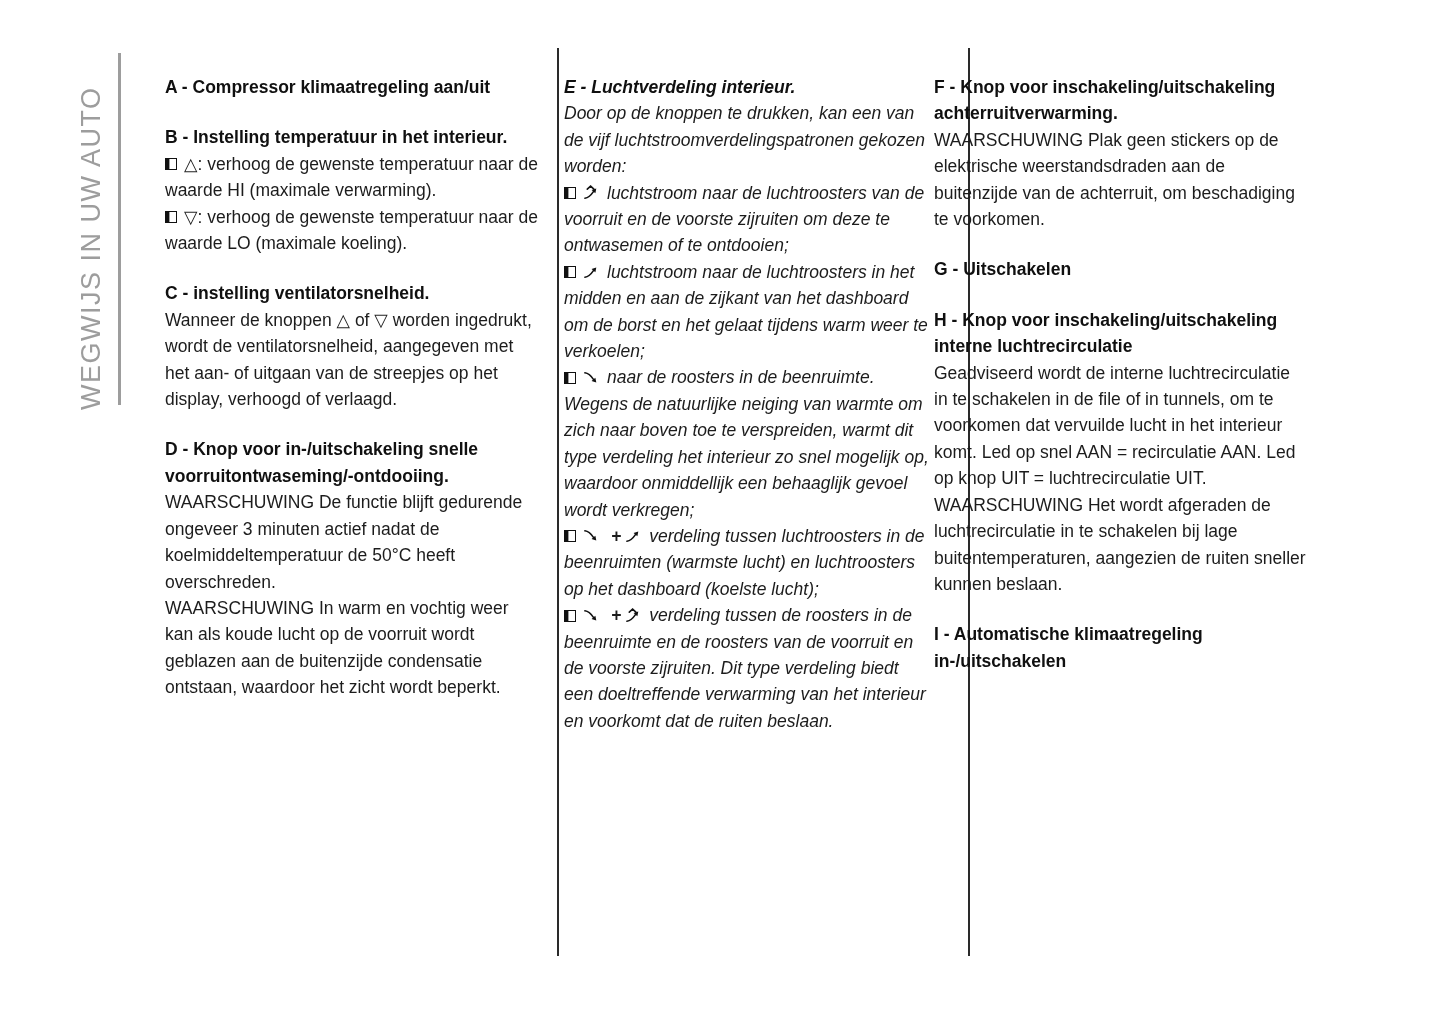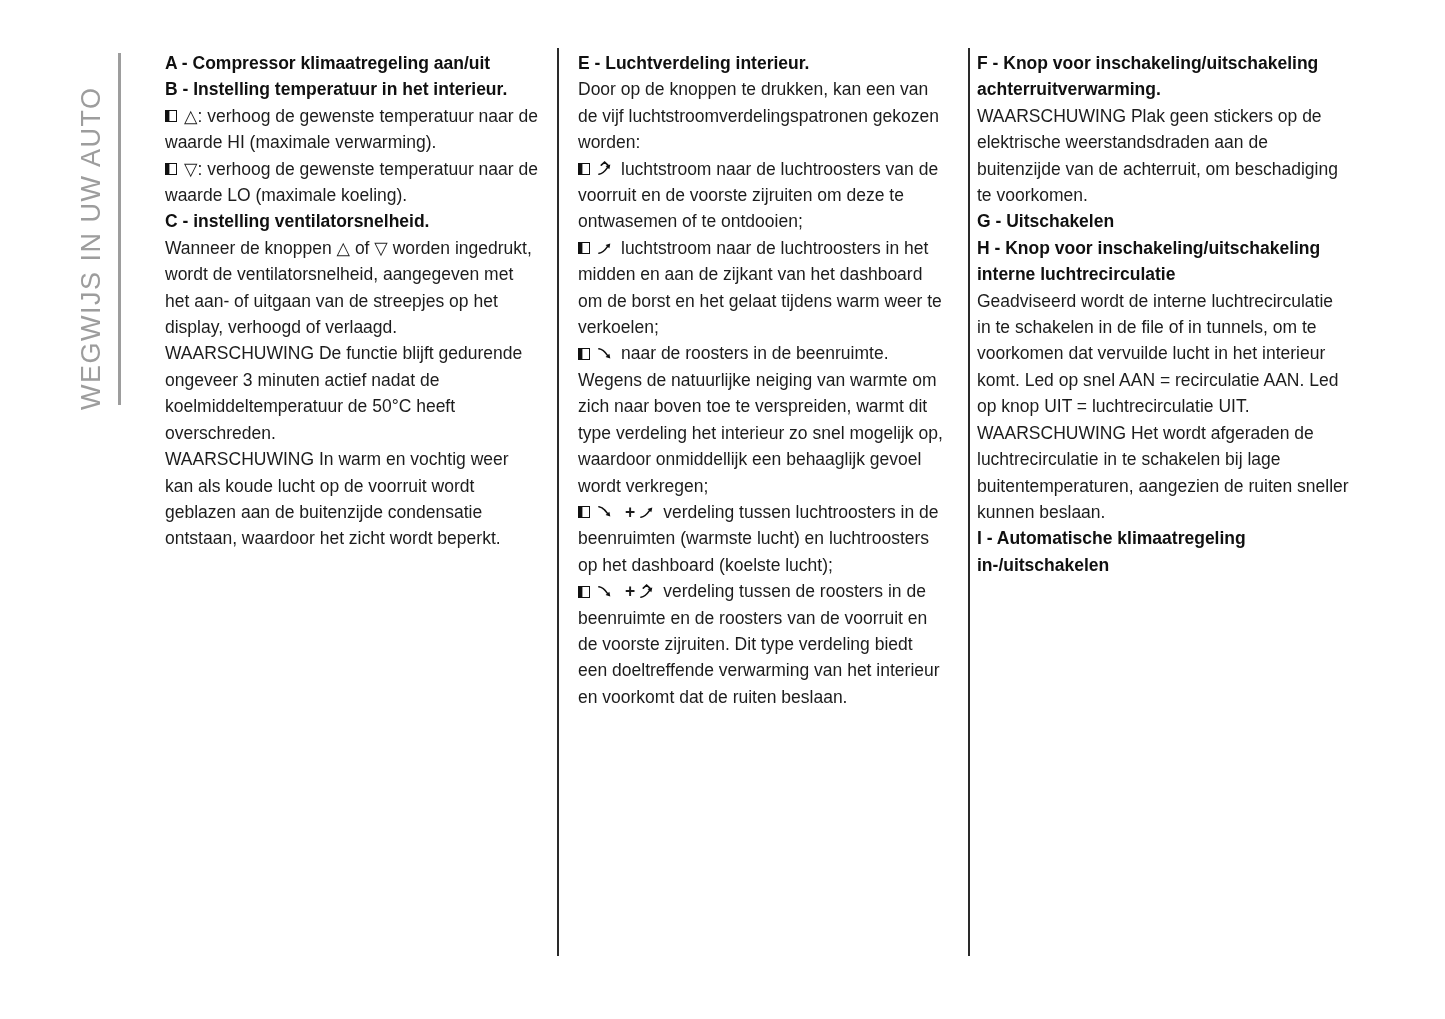--- a/index.html
+++ b/index.html
@@ -16,24 +16,24 @@
   .side-rule {
     position:absolute; left:118px; top:53px; width:2.5px; height:352px; background:#9d9d9d;
   }
   
   .vrule { position:absolute; top:48px; width:2px; height:908px; background:#2a2a2a; }
   .vrule1 { left:557px; }
   .vrule2 { left:968px; }
   
   .col { position:absolute; top:50px; font-size:17.5px; line-height:26.4px; }
   .col1 { left:165px; width:374px; }
-  .col2 { left:578px; width:368px; }
-  .col3 { left:977px; width:374px; }
+  .col2 { left:564px; width:368px;font-style:italic; }
+  .col3 { left:934px; width:374px; }
   .b { margin:0; }
-  .h { font-weight:bold; color:#101010; }
+  .h { font-weight:bold; color:#101010;margin-top:24px; }
   .mt { }
   
   .sq {
     display:inline-block; width:10px; height:10px;
     border:1.6px solid #111; box-shadow:inset 3.4px 0 0 #111;
     margin-right:7px; position:relative; top:0.5px;
   }
   
   .vent { display:inline-block; width:19px; height:16px; vertical-align:-2.5px; margin-right:5px; }
   .vent path { stroke:#111; stroke-width:1.7; fill:none; stroke-linecap:round; }
@@ -53,20 +53,21 @@
   <div class="side-label">WEGWIJS IN UW AUTO</div>
   <div class="side-rule"></div>
 
   <div class="col col1">
     <p class="b h">A - Compressor klimaatregeling aan/uit</p>
     <p class="b h mt">B - Instelling temperatuur in het interieur.</p>
     <p class="b"><span class="sq"></span><span>△: verhoog de gewenste temperatuur naar de waarde HI (maximale verwarming).</span></p>
     <p class="b"><span class="sq"></span><span>▽: verhoog de gewenste temperatuur naar de waarde LO (maximale koeling).</span></p>
     <p class="b h">C - instelling ventilatorsnelheid.</p>
     <p class="b">Wanneer de knoppen △ of ▽ worden ingedrukt, wordt de ventilatorsnelheid, aangegeven met het aan- of uitgaan van de streepjes op het display, verhoogd of verlaagd.</p>
+    <p class="b h">D - Knop voor in-/uitschakeling snelle voorruitontwaseming/-ontdooiing.</p>
     <p class="b">WAARSCHUWING De functie blijft gedurende ongeveer 3 minuten actief nadat de koelmiddeltemperatuur de 50°C heeft overschreden.</p>
     <p class="b mt">WAARSCHUWING In warm en vochtig weer kan als koude lucht op de voorruit wordt geblazen aan de buitenzijde condensatie ontstaan, waardoor het zicht wordt beperkt.</p>
   </div>
 
   <div class="vrule vrule1"></div>
 
   <div class="col col2">
     <p class="b h">E - Luchtverdeling interieur.</p>
     <p class="b">Door op de knoppen te drukken, kan een van de vijf luchtstroomverdelingspatronen gekozen worden:</p>
 

